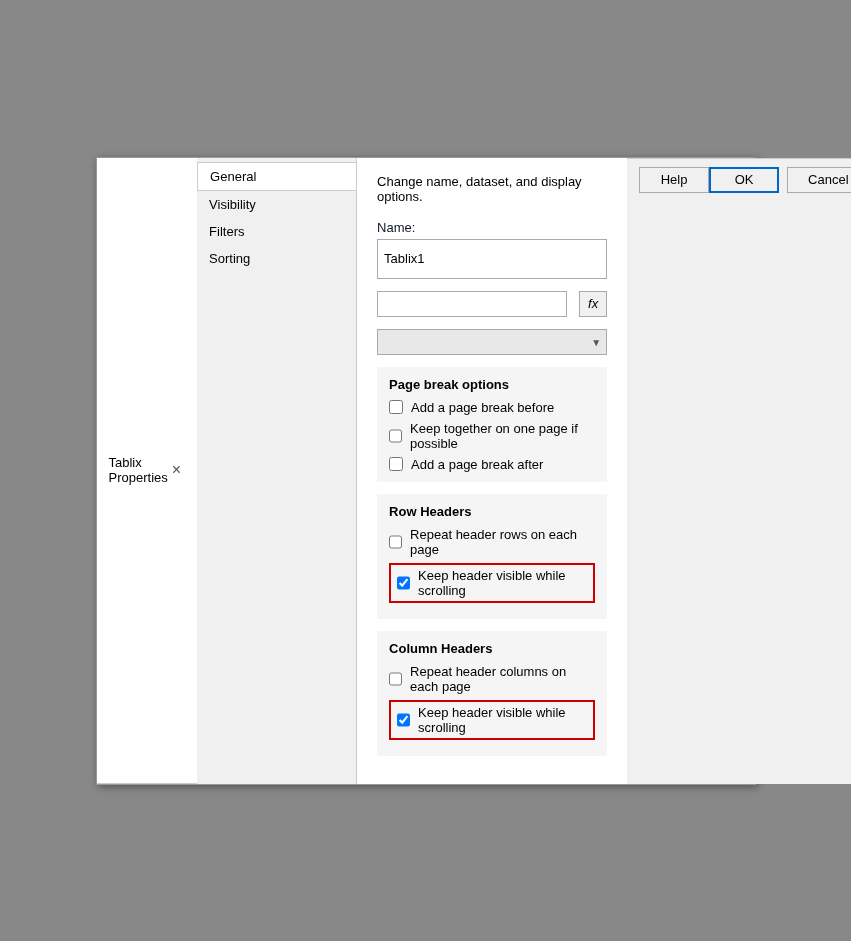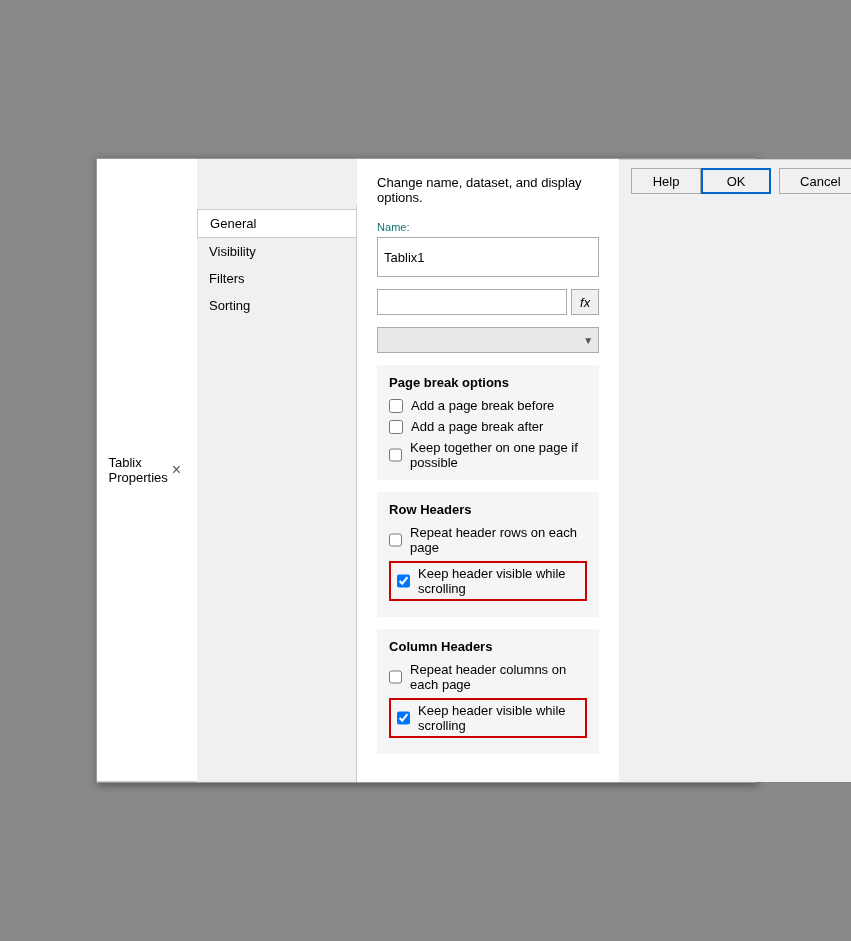--- a/index.html
+++ b/index.html
@@ -56,21 +56,20 @@
     .dialog-body {
       display: flex;
       flex: 1;
     }
 
     .sidebar {
       width: 160px;
       background: #f0f0f0;
       border-right: 1px solid #ccc;
       padding-top: 4px;
-      margin-top: 46px;
     }
 
     .sidebar-item {
       padding: 6px 12px;
       cursor: pointer;
       color: #000;
     }
 
     .sidebar-item.active {
       background: #fff;
@@ -85,41 +84,41 @@
       overflow-y: auto;
     }
 
     .section-desc {
       font-size: 13px;
       color: #000;
       margin-bottom: 16px;
     }
 
     .field-label {
-      font-size: 11px;
-      color: #0f766e;
+      font-size: 13px;
+      color: #0f172a;
       margin-bottom: 4px;
     }
 
     .field-group {
       margin-bottom: 12px;
     }
 
     .text-input {
       width: 100%;
       padding: 4px 6px;
       border: 1px solid #aaa;
       background: #fff;
       font-size: 13px;
       height: 40px;
     }
 
     .tooltip-row {
       display: flex;
-      gap: 4px;
+      gap: 12px;
       align-items: center;
     }
 
     .tooltip-input {
       flex: 1;
       padding: 4px 6px;
       border: 1px solid #aaa;
       background: #fff;
       font-size: 13px;
       height: 26px;
@@ -306,25 +305,25 @@
       </div>
 
       <div class="section-block">
         <div class="section-block-title">Page break options</div>
         <div class="checkbox-row">
           <input type="checkbox" style="">
           <span class="checkbox-label">Add a page break before</span>
         </div>
         <div class="checkbox-row">
           <input type="checkbox" style="">
+          <span class="checkbox-label">Keep together on one page if possible</span>
+        </div>
+        <div class="checkbox-row">
+          <input type="checkbox" style="">
           <span class="checkbox-label">Add a page break after</span>
-        </div>
-        <div class="checkbox-row">
-          <input type="checkbox" style="">
-          <span class="checkbox-label">Keep together on one page if possible</span>
         </div>
       </div>
 
       <div class="section-block">
         <div class="section-block-title">Row Headers</div>
         <div class="checkbox-row">
           <input type="checkbox" style="">
           <span class="checkbox-label">Repeat header rows on each page</span>
         </div>
         <div class="highlight-box">

